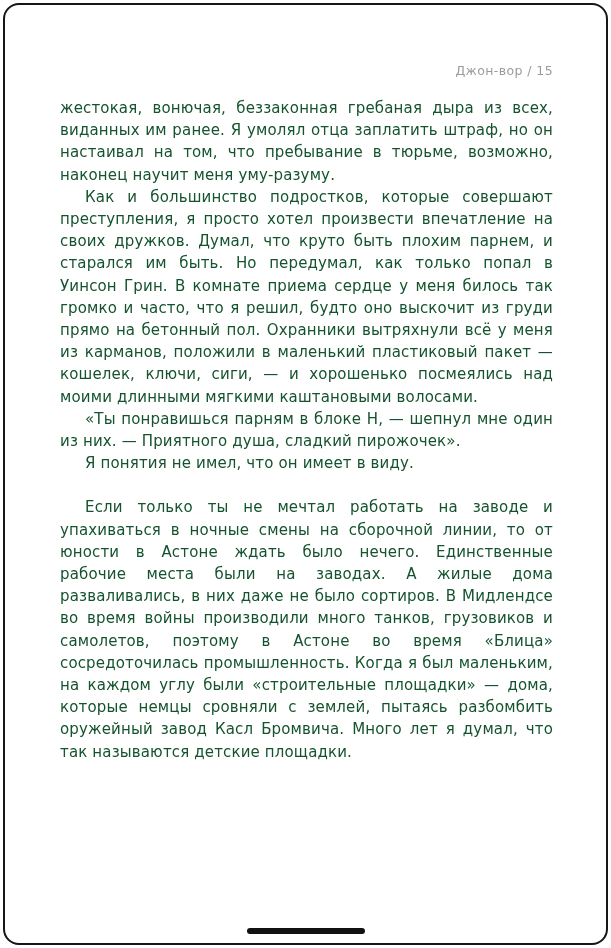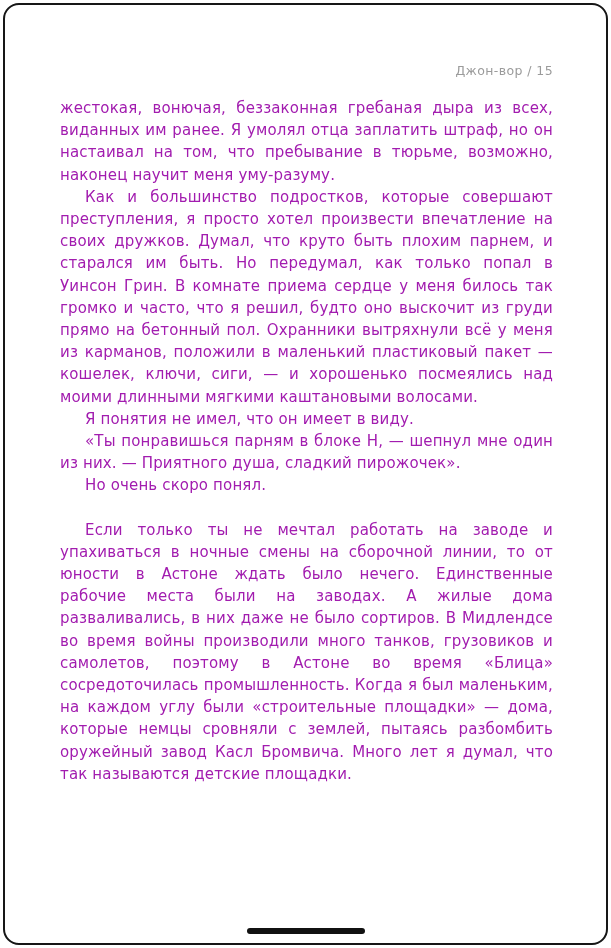--- a/index.html
+++ b/index.html
@@ -30,21 +30,21 @@
     color: #9b9b9b;
   }
   .body-text {
     position: absolute;
     top: 92px;
     left: 55px;
     right: 53px;
     font-size: 15px;
     line-height: 22.2px;
     letter-spacing: 0.15px;
-    color: #a21caf;
+    color: #14532d;
     text-align: justify;
   }
   .body-text p {
     margin: 0;
     text-indent: 25px;
   }
   .body-text p.no-indent {
     text-indent: 0;
   }
   .section-break {
@@ -66,22 +66,21 @@
 
 <div class="device-frame">
 
   <header class="running-header">
     <span>Джон-вор / 15</span>
   </header>
 
   <main class="body-text">
     <p class="no-indent">жестокая, вонючая, беззаконная гребаная дыра из всех, виданных им ранее. Я умолял отца заплатить штраф, но он настаивал на том, что пребывание в тюрьме, возможно, наконец научит меня уму-разуму.</p>
     <p>Как и большинство подростков, которые совершают преступления, я просто хотел произвести впечатление на своих дружков. Думал, что круто быть плохим парнем, и старался им быть. Но передумал, как только попал в Уинсон Грин. В комнате приема сердце у меня билось так громко и часто, что я решил, будто оно выскочит из груди прямо на бетонный пол. Охранники вытряхнули всё у меня из карманов, положили в маленький пластиковый пакет — кошелек, ключи, сиги, — и хорошенько посмеялись над моими длинными мягкими каштановыми волосами.</p>
+    <p>«Ты понравишься парням в блоке Н, — шепнул мне один из них. — Приятного душа, сладкий пирожочек».</p>
     <p>Я понятия не имел, что он имеет в виду.</p>
-    <p>«Ты понравишься парням в блоке Н, — шепнул мне один из них. — Приятного душа, сладкий пирожочек».</p>
-    <p>Но очень скоро понял.</p>
     <div class="section-break"></div>
     <p>Если только ты не мечтал работать на заводе и упахиваться в ночные смены на сборочной линии, то от юности в Астоне ждать было нечего. Единственные рабочие места были на заводах. А жилые дома разваливались, в них даже не было сортиров. В Мидлендсе во время войны производили много танков, грузовиков и самолетов, поэтому в Астоне во время «Блица» сосредоточилась промышленность. Когда я был маленьким, на каждом углу были «строительные площадки» — дома, которые немцы сровняли с землей, пытаясь разбомбить оружейный завод Касл Бромвича. Много лет я думал, что так называются детские площадки.</p>
   </main>
 
   <div class="progress-bar"></div>
 
 </div>
 
 </body></html>

